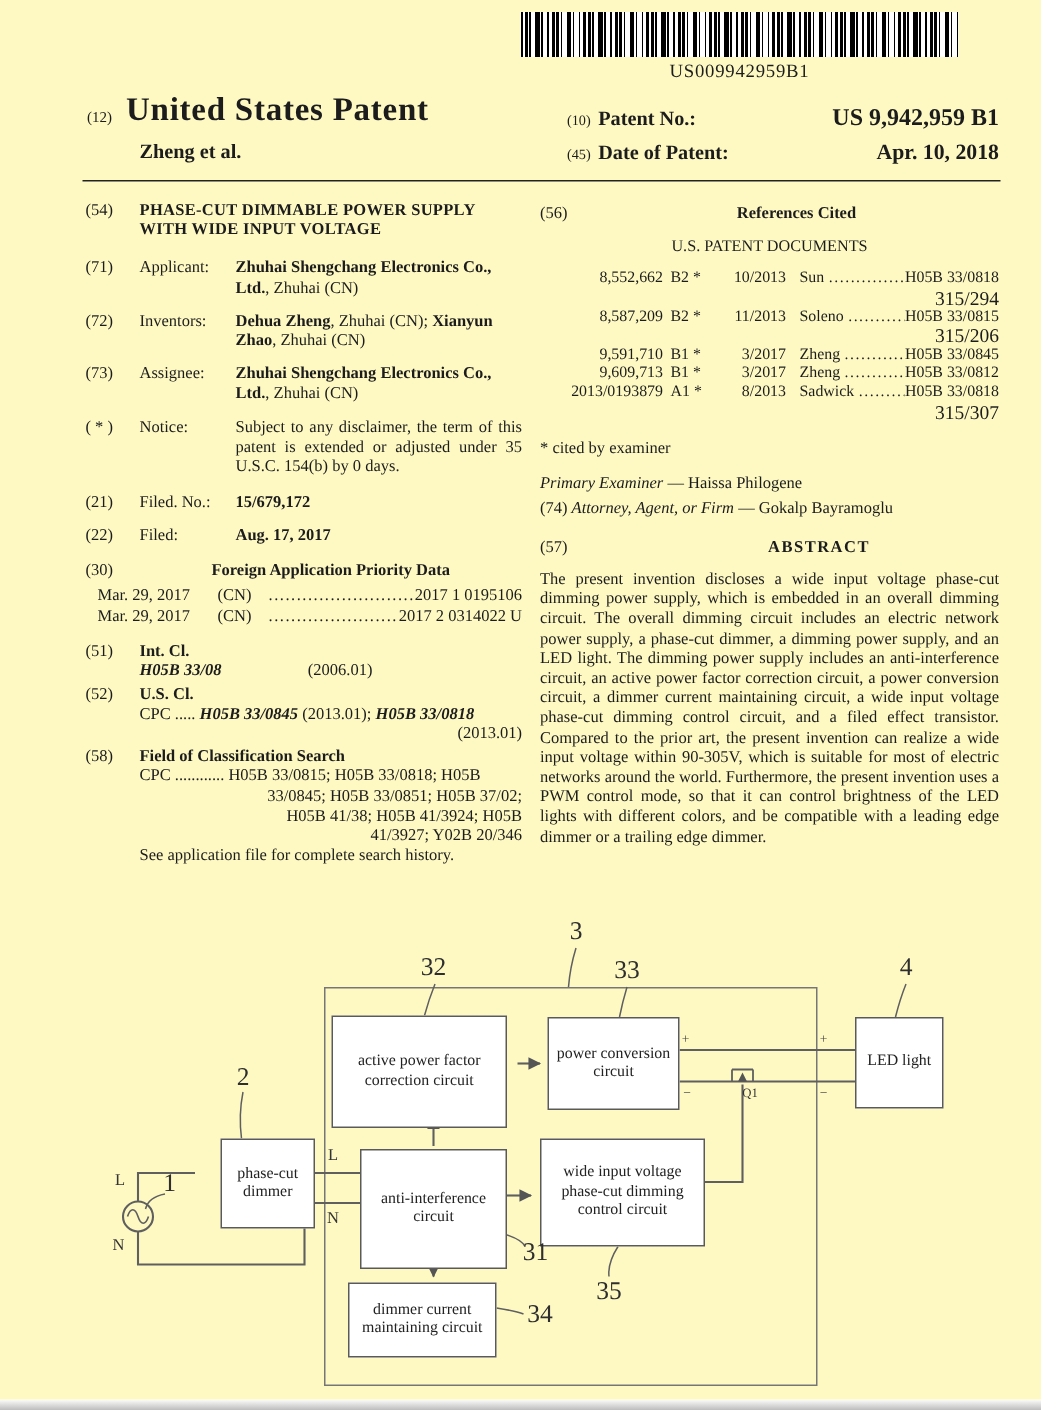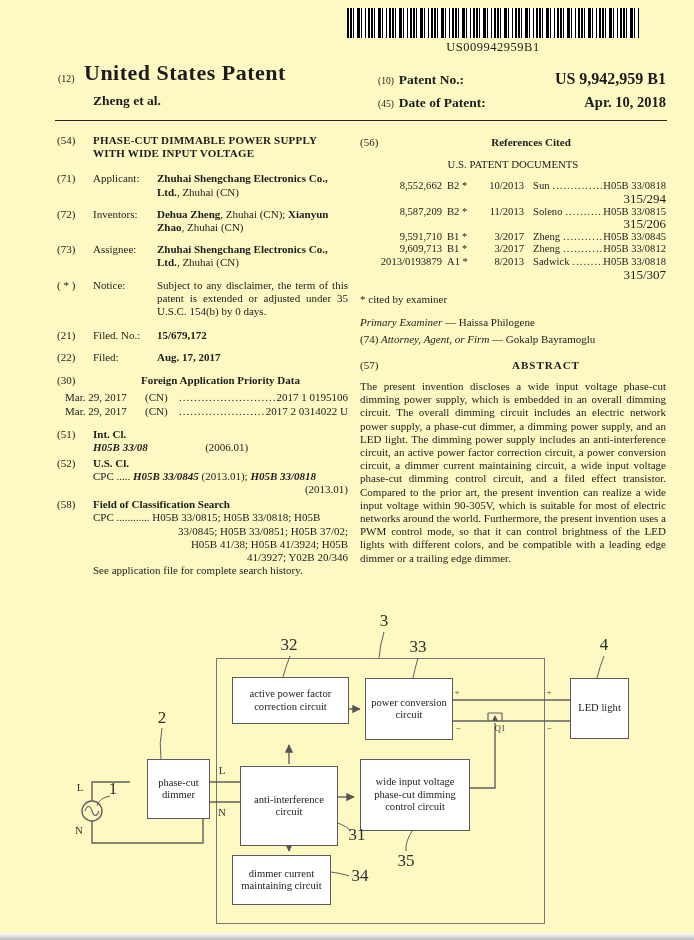--- a/index.html
+++ b/index.html
@@ -279,21 +279,21 @@
           <path d="M290 56 Q286 66 283 77"></path>
           <path d="M418 58 Q415 68 413 78"></path>
           <path d="M604 56 Q600 66 597 78"></path>
           <path d="M334 222 Q348 226 350 231"></path>
           <path d="M331 272 Q344 274 349 276"></path>
           <path d="M412 231 Q405 242 406 251"></path>
         </g>
       </g>
     </svg>
 
-    <div class="dbox" style="left:232px;top:77px;width:117px;height:47px">active power factor correction circuit</div>
+    <div class="dbox" style="left:221px;top:77px;width:117px;height:75px">active power factor correction circuit</div>
     <div class="dbox" style="left:365px;top:78px;width:88px;height:62px">power conversion circuit</div>
     <div class="dbox" style="left:570px;top:78px;width:59px;height:61px">LED light</div>
     <div class="dbox" style="left:147px;top:159px;width:63px;height:60px">phase-cut dimmer</div>
     <div class="dbox" style="left:240px;top:166px;width:98px;height:80px">anti-interference circuit</div>
     <div class="dbox" style="left:360px;top:159px;width:110px;height:72px">wide input voltage phase-cut dimming control circuit</div>
     <div class="dbox" style="left:232px;top:255px;width:99px;height:50px">dimmer current maintaining circuit</div>
 
     <div class="dnum" style="left:113px;top:189px">1</div>
     <div class="dnum" style="left:162px;top:118px">2</div>
     <div class="dnum" style="left:384px;top:21px">3</div>

